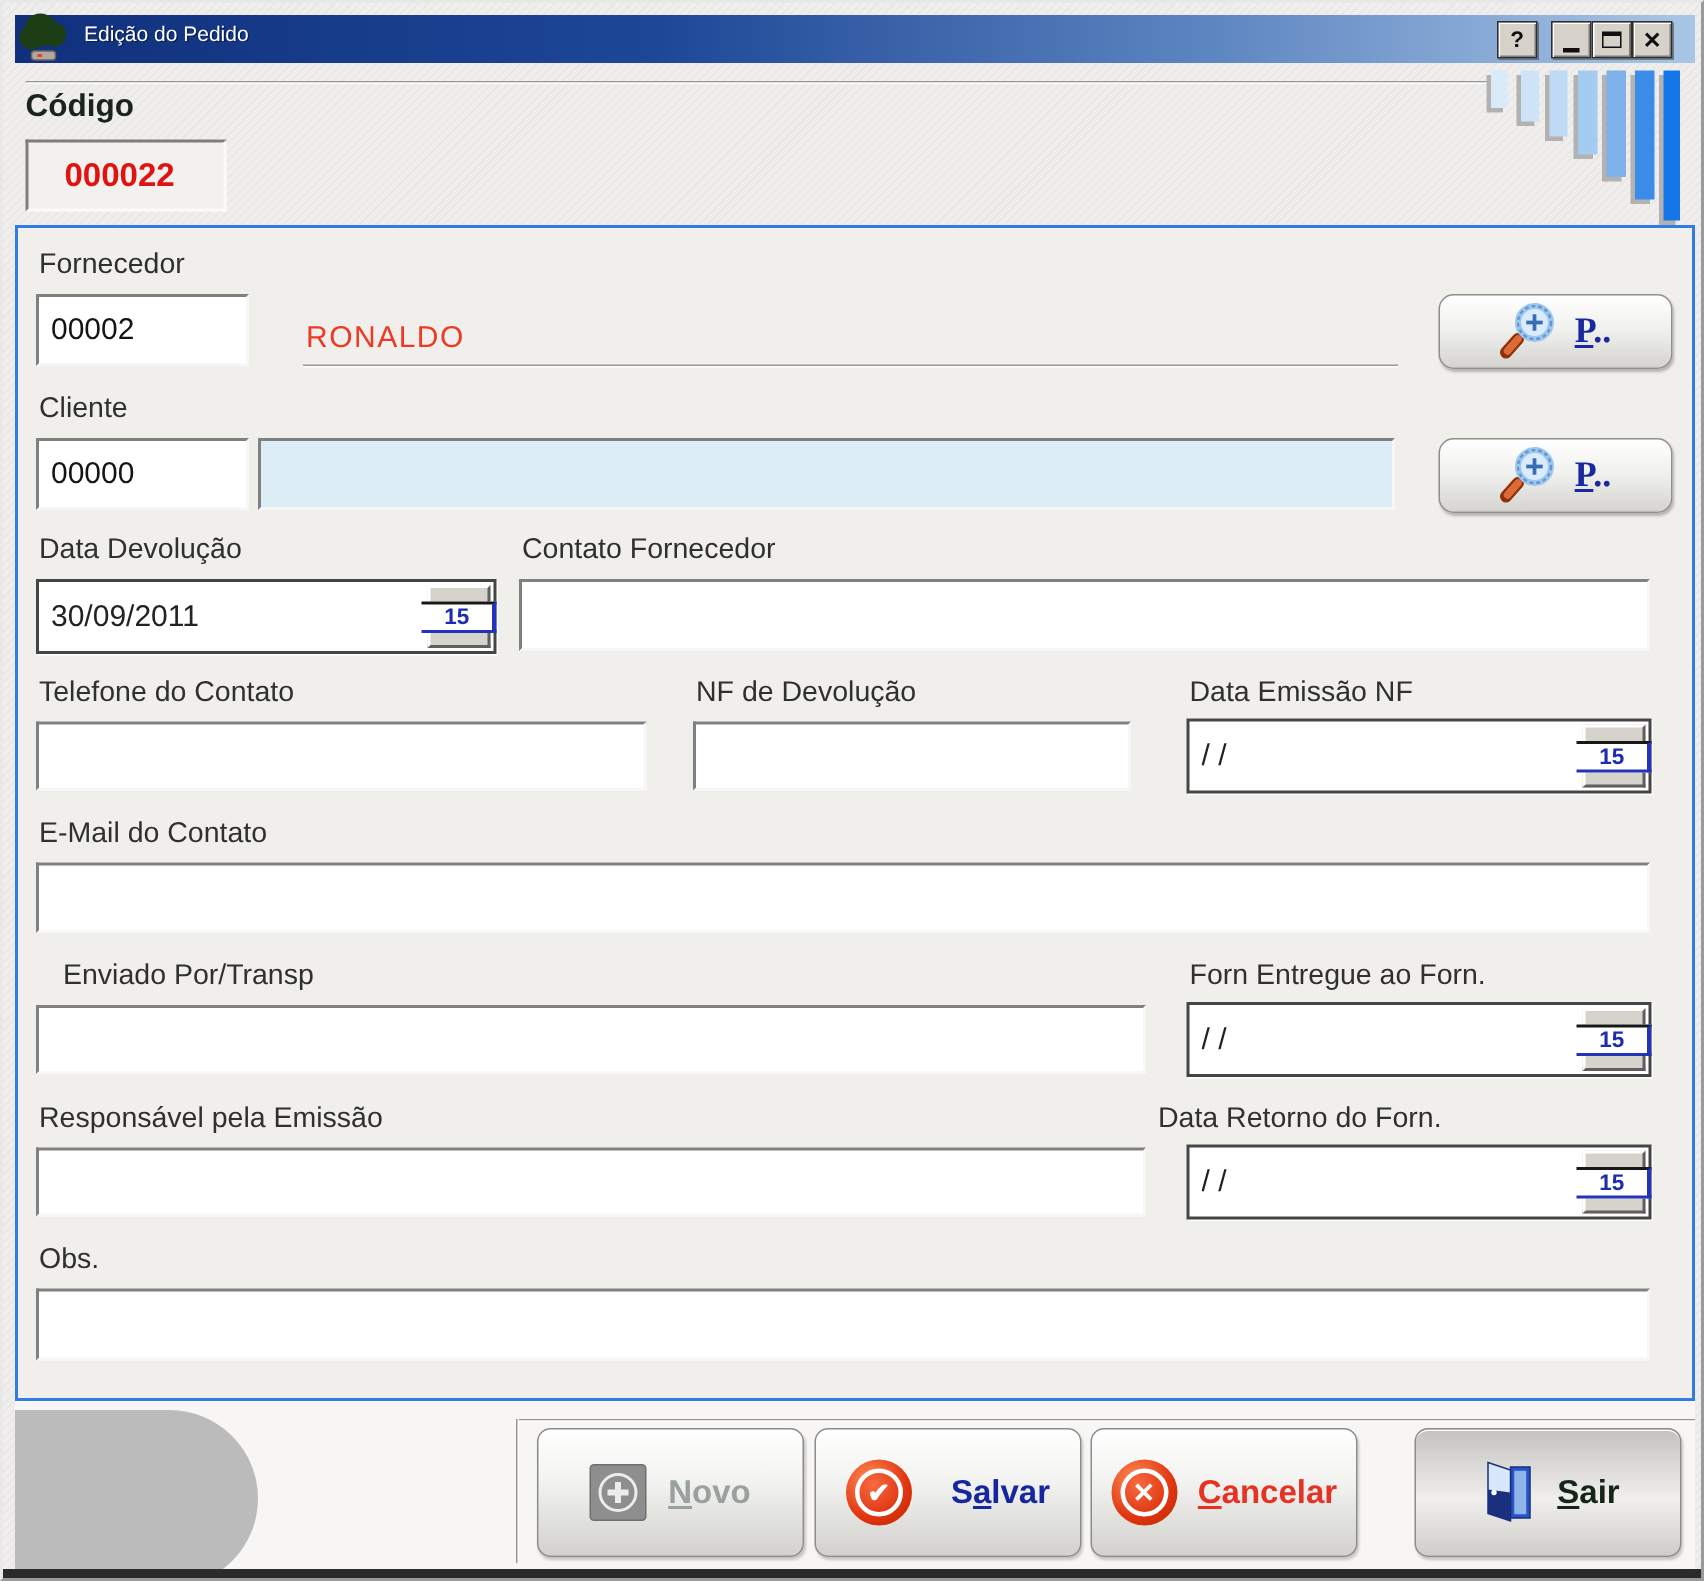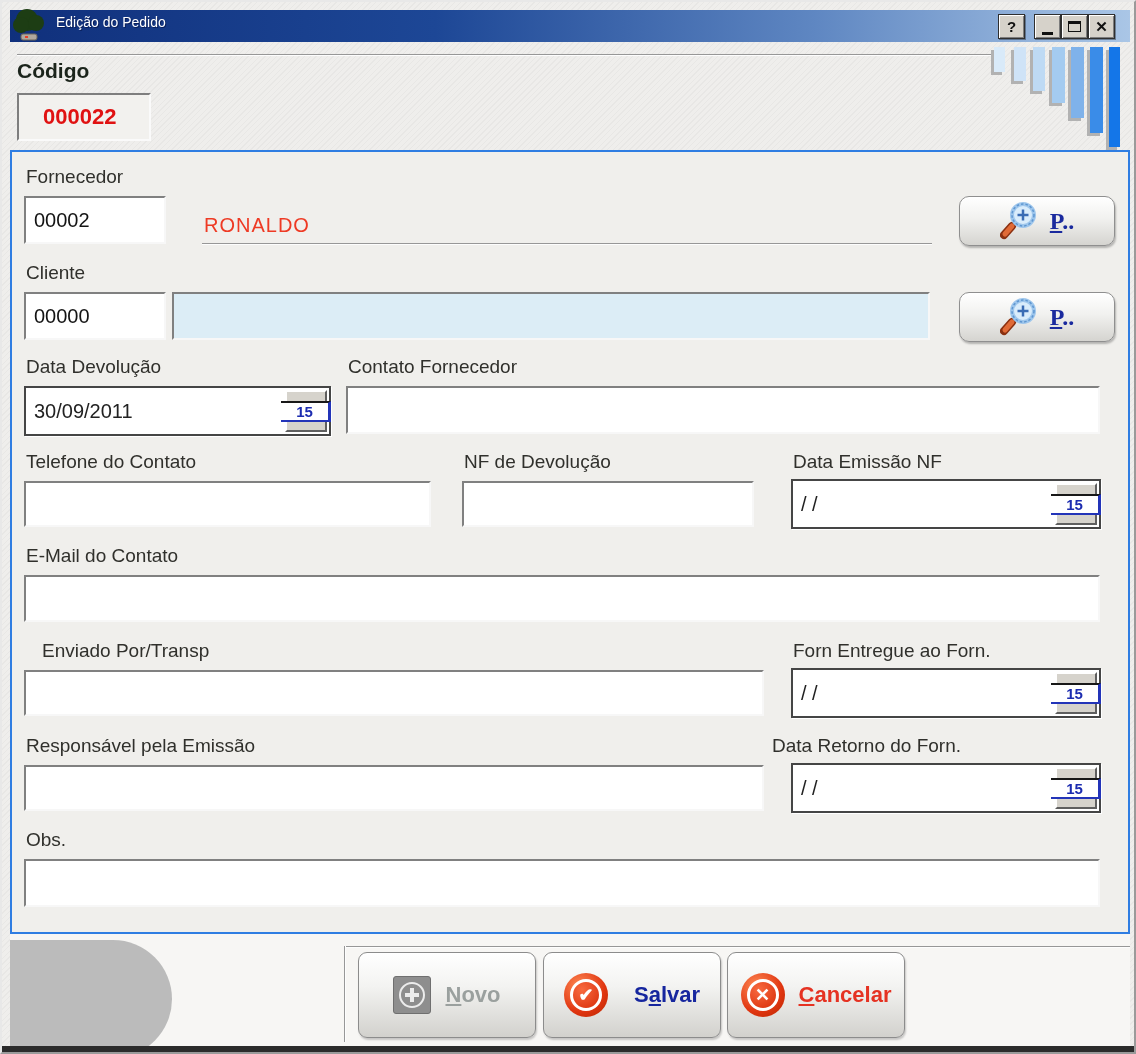--- a/index.html
+++ b/index.html
@@ -266,16 +266,26 @@
       <span class="action-label lbl-salvar"><span>S</span><span class="accel">a</span><span>lvar</span></span>
     </button>
 
     <button class="action-btn" style="left:717px;">
       <span class="circle-icon">
           <span class="circle-inner">✕</span>
         </span>
       <span class="action-label lbl-cancelar"><span></span><span class="accel">C</span><span>ancelar</span></span>
     </button>
 
+    <button class="action-btn default-btn" style="left:933px;">
+      <svg width="40" height="42" viewBox="0 0 40 42">
+        <rect x="23" y="4" width="13" height="34" fill="#2a52c8" stroke="#16307e"></rect>
+        <rect x="25.5" y="6.5" width="8" height="29" fill="#8fb4e8"></rect>
+        <polygon points="8,1 23,6 23,40 8,35" fill="#d8e8fa" stroke="#16307e"></polygon>
+        <polygon points="8,19 23,21 23,40 8,35" fill="#1a2f80"></polygon>
+        <circle cx="12" cy="21" r="1.8" fill="#ffffff"></circle>
+      </svg>
+      <span class="action-label lbl-sair"><span></span><span class="accel">S</span><span>air</span></span>
+    </button>
   </div>
 
   <div style="position:absolute; left:0; top:1044px; width:1136px; height:10px; background:#2b2b2b;"></div>
 </div>
 
 </body></html>

